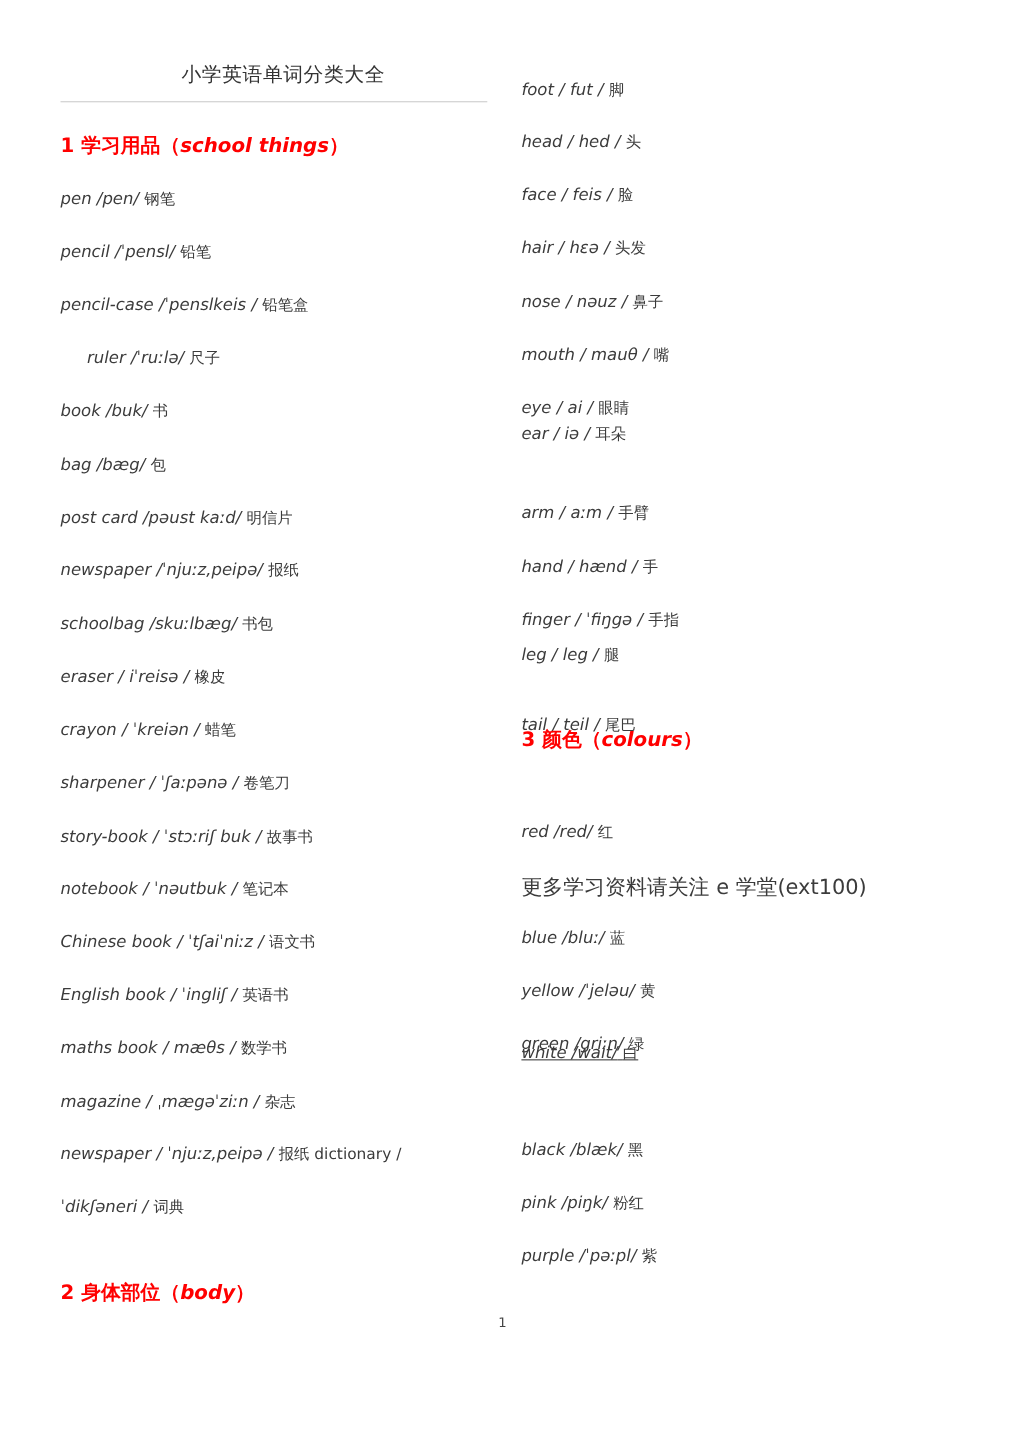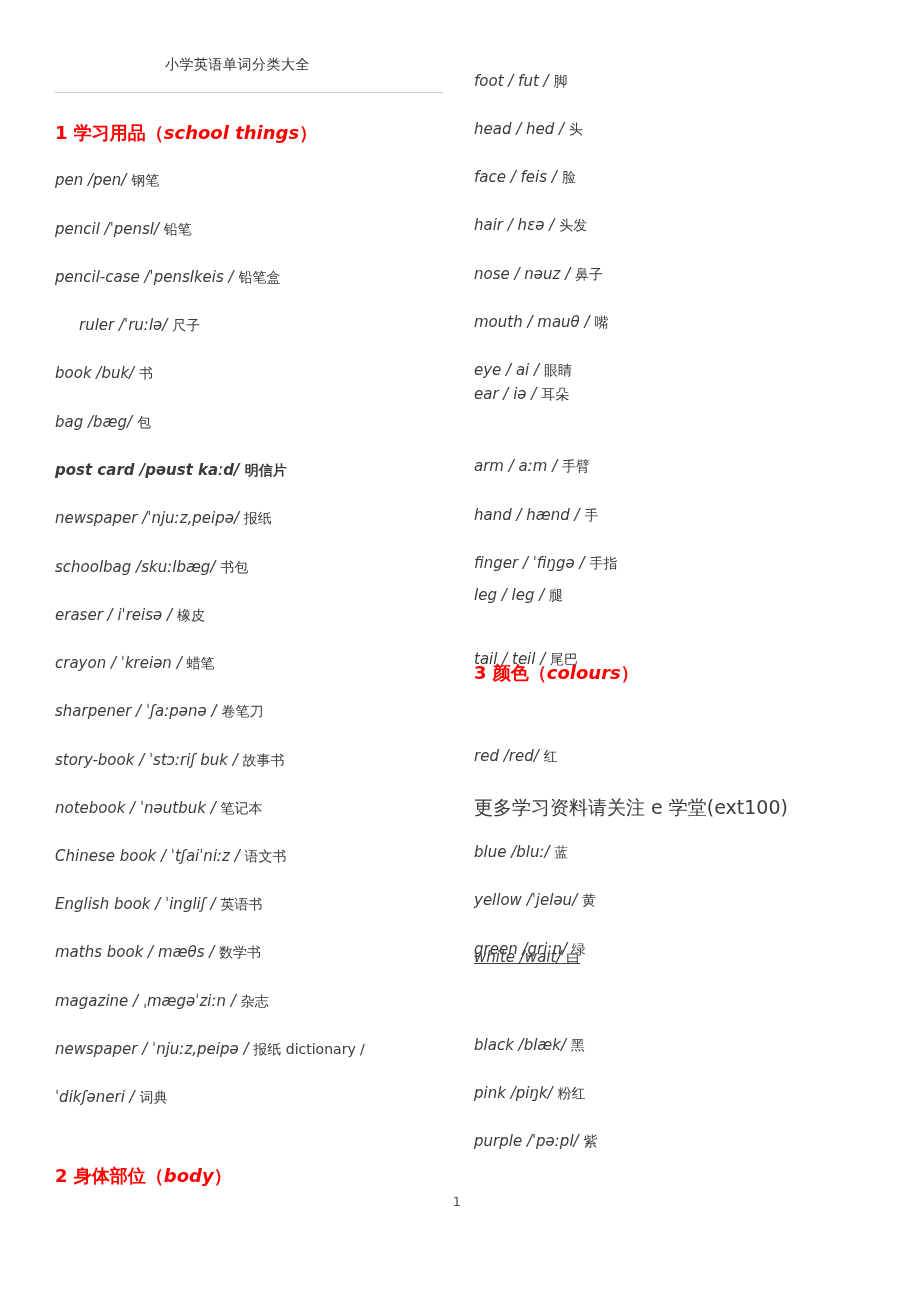--- a/index.html
+++ b/index.html
@@ -43,21 +43,21 @@
     position: absolute;
     top: 0;
   }
   .col-left { left: 55px; width: 395px; }
   .col-right { left: 474px; width: 400px; }
 
   .doc-title {
     position: absolute;
     left: 165px;
     top: 56px;
-    font-size: 14px;
+    font-size: 18px;
     color: #333333;
     font-family: Liberation Serif, serif;
     letter-spacing: 0.5px;
   }
   .title-rule {
     position: absolute;
     left: 55px;
     top: 92px;
     width: 388px;
     height: 1px;
@@ -117,21 +117,21 @@
 
   <div class="columns">
     <div class="col col-left" id="col-left">
         <div class="line heading" style="top: 124px;"><span>1 </span><span>学习用品（</span><span class="en">school things</span><span>）</span></div>
         <div class="line" style="top: 173px;"><span class="word">pen /pen/</span>  <span class="cn">钢笔</span></div>
         <div class="line" style="top: 222px;"><span class="word">pencil /ˈpensl/</span>  <span class="cn">铅笔</span></div>
         <div class="line" style="top: 270px;"><span class="word">pencil-case /ˈpenslkeis /</span>  <span class="cn">铅笔盒</span></div>
         <div class="line" style="top: 318px; margin-left: 24px;"><span class="word">ruler /ˈruːlə/</span>  <span class="cn">尺子</span></div>
         <div class="line" style="top: 366px;"><span class="word">book /buk/</span>  <span class="cn">书</span></div>
         <div class="line" style="top: 415px;"><span class="word">bag /bæg/</span>  <span class="cn">包</span></div>
-        <div class="line" style="top: 463px; font-weight: bold;"><span class="word">post card /pəust kaːd/</span>  <span class="cn">明信片</span></div>
+        <div class="line" style="top: 463px;"><span class="word">post card /pəust kaːd/</span>  <span class="cn">明信片</span></div>
         <div class="line" style="top: 511px;"><span class="word">newspaper /ˈnjuːz,peipə/</span>  <span class="cn">报纸</span></div>
         <div class="line" style="top: 560px;"><span class="word">schoolbag /skuːlbæg/</span>  <span class="cn">书包</span></div>
         <div class="line" style="top: 608px;"><span class="word">eraser / iˈreisə /</span>  <span class="cn">橡皮</span></div>
         <div class="line" style="top: 656px;"><span class="word">crayon / ˈkreiən /</span>  <span class="cn">蜡笔</span></div>
         <div class="line" style="top: 704px;"><span class="word">sharpener / ˈʃaːpənə /</span>  <span class="cn">卷笔刀</span></div>
         <div class="line" style="top: 753px;"><span class="word">story-book / ˈstɔːriʃ buk /</span>  <span class="cn">故事书</span></div>
         <div class="line" style="top: 801px;"><span class="word">notebook / ˈnəutbuk /</span>  <span class="cn">笔记本</span></div>
         <div class="line" style="top: 849px;"><span class="word">Chinese book / ˈtʃaiˈniːz /</span>  <span class="cn">语文书</span></div>
         <div class="line" style="top: 897px;"><span class="word">English book / ˈingliʃ /</span>  <span class="cn">英语书</span></div>
         <div class="line" style="top: 945px;"><span class="word">maths book  / mæθs /</span>  <span class="cn">数学书</span></div>

